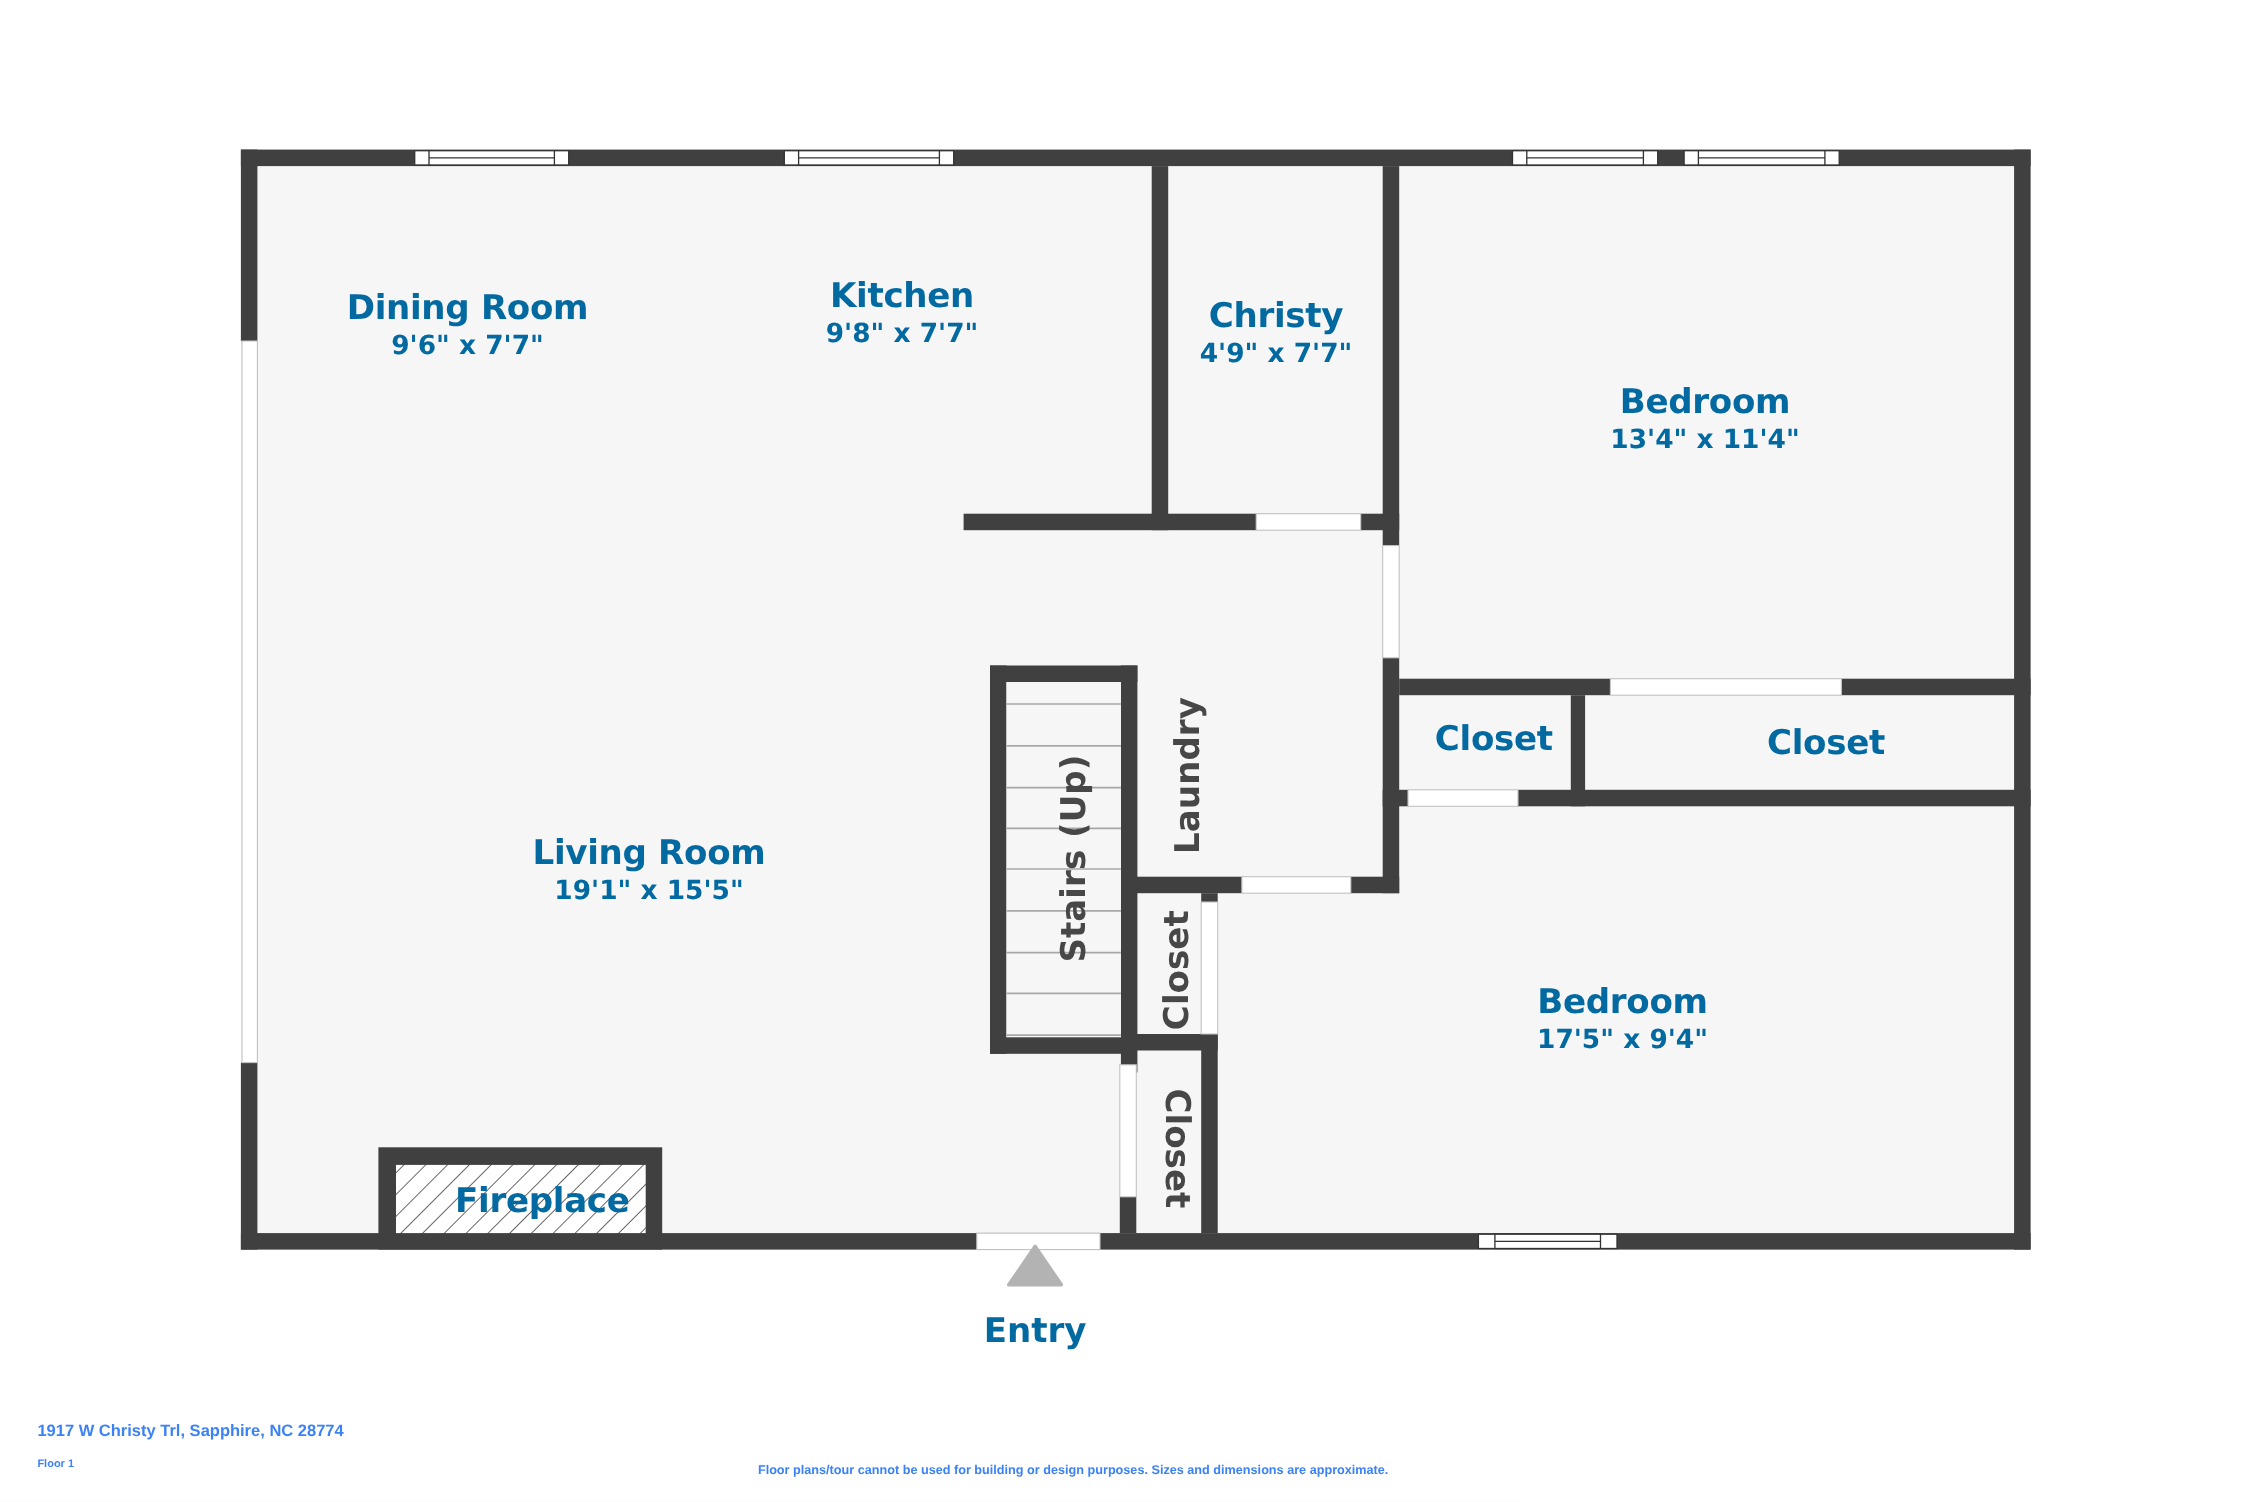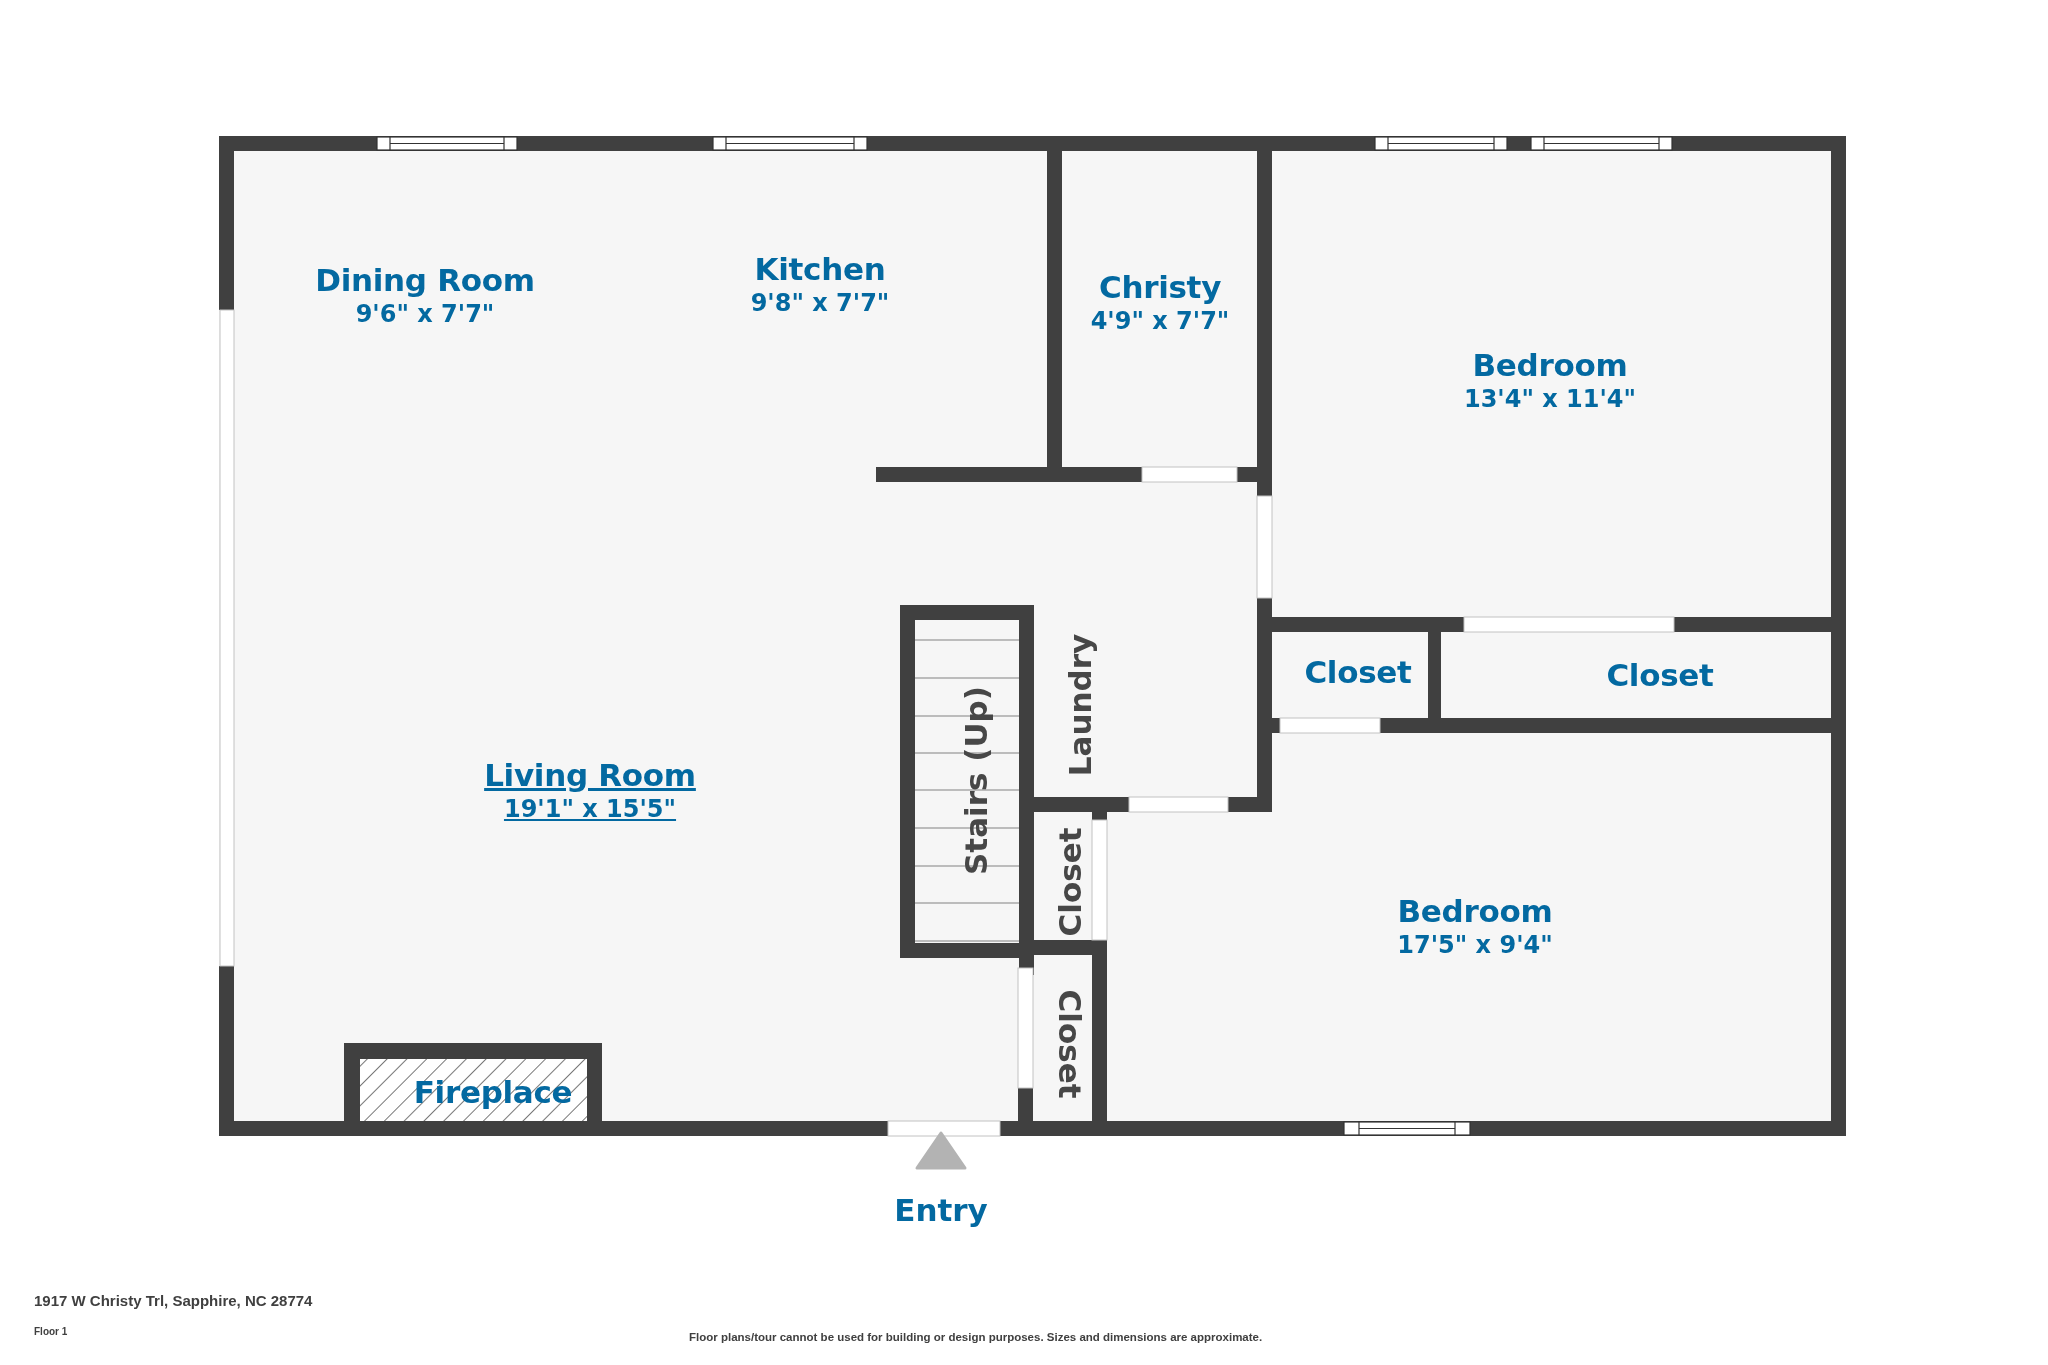--- a/index.html
+++ b/index.html
@@ -4,21 +4,21 @@
 <style>
   html, body { margin: 0; padding: 0; background: #ffffff; }
   body { width: 2048px; height: 1365px; position: relative; overflow: hidden;
          font-family: "DejaVu Sans", "Liberation Sans", sans-serif; color: #444444; }
   #plan { position: absolute; left: 0; top: 0; }
   .label { position: absolute; text-align: center; white-space: nowrap; font-weight: bold; color: #0369a1; }
   .room-name { font-size: 31px; line-height: 36px; letter-spacing: -0.3px; }
   .room-dim { font-size: 24px; line-height: 28px; margin-top: 2px; }
   .vert { position: absolute; transform-origin: center center; white-space: nowrap;
           font-weight: bold; color: #474747; font-size: 31px; text-align: center; }
-  .footer { position: absolute; font-weight: bold; color: #404040; font-family: "Liberation Sans", sans-serif; }
+  .footer { position: absolute; font-weight: bold; color: #3b82f6; font-family: "Liberation Sans", sans-serif; }
 </style>
 </head>
 <body>
 
 <svg id="plan" width="2048" height="1365" viewBox="0 0 2048 1365" xmlns="http://www.w3.org/2000/svg">
   <defs>
     <pattern id="hatch" patternUnits="userSpaceOnUse" width="14" height="14" patternTransform="rotate(45)">
       <rect width="14" height="14" fill="#ffffff"></rect>
       <line x1="0" y1="0" x2="0" y2="14" stroke="#555555" stroke-width="1.6"></line>
     </pattern>
@@ -135,21 +135,21 @@
   <div class="room-dim">9'8" x 7'7"</div>
 </div>
 <div class="label" style="left:1067px; top:269px; width:186px;">
   <div class="room-name">Christy</div>
   <div class="room-dim">4'9" x 7'7"</div>
 </div>
 <div class="label" style="left:1430px; top:347px; width:240px;">
   <div class="room-name">Bedroom</div>
   <div class="room-dim">13'4" x 11'4"</div>
 </div>
-<div class="label" style="left:465px; top:757px; width:250px;text-decoration:underline;">
+<div class="label" style="left:465px; top:757px; width:250px;">
   <div class="room-name">Living Room</div>
   <div class="room-dim">19'1" x 15'5"</div>
 </div>
 <div class="label" style="left:1375px; top:893px; width:200px;">
   <div class="room-name">Bedroom</div>
   <div class="room-dim">17'5" x 9'4"</div>
 </div>
 
 <div class="label room-name" style="left:1290px; top:654px; width:136px;">Closet</div>
 <div class="label room-name" style="left:1570px; top:657px; width:180px;">Closet</div>

